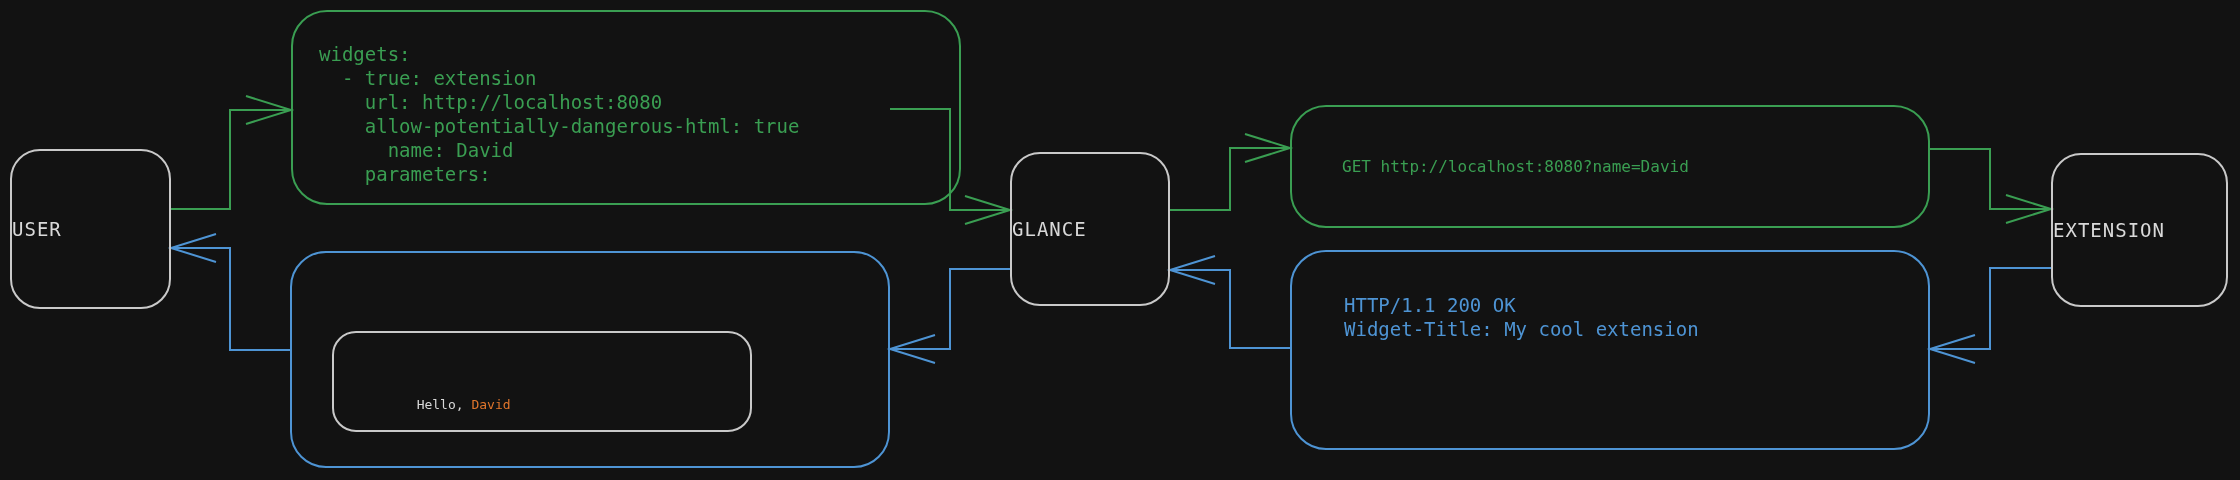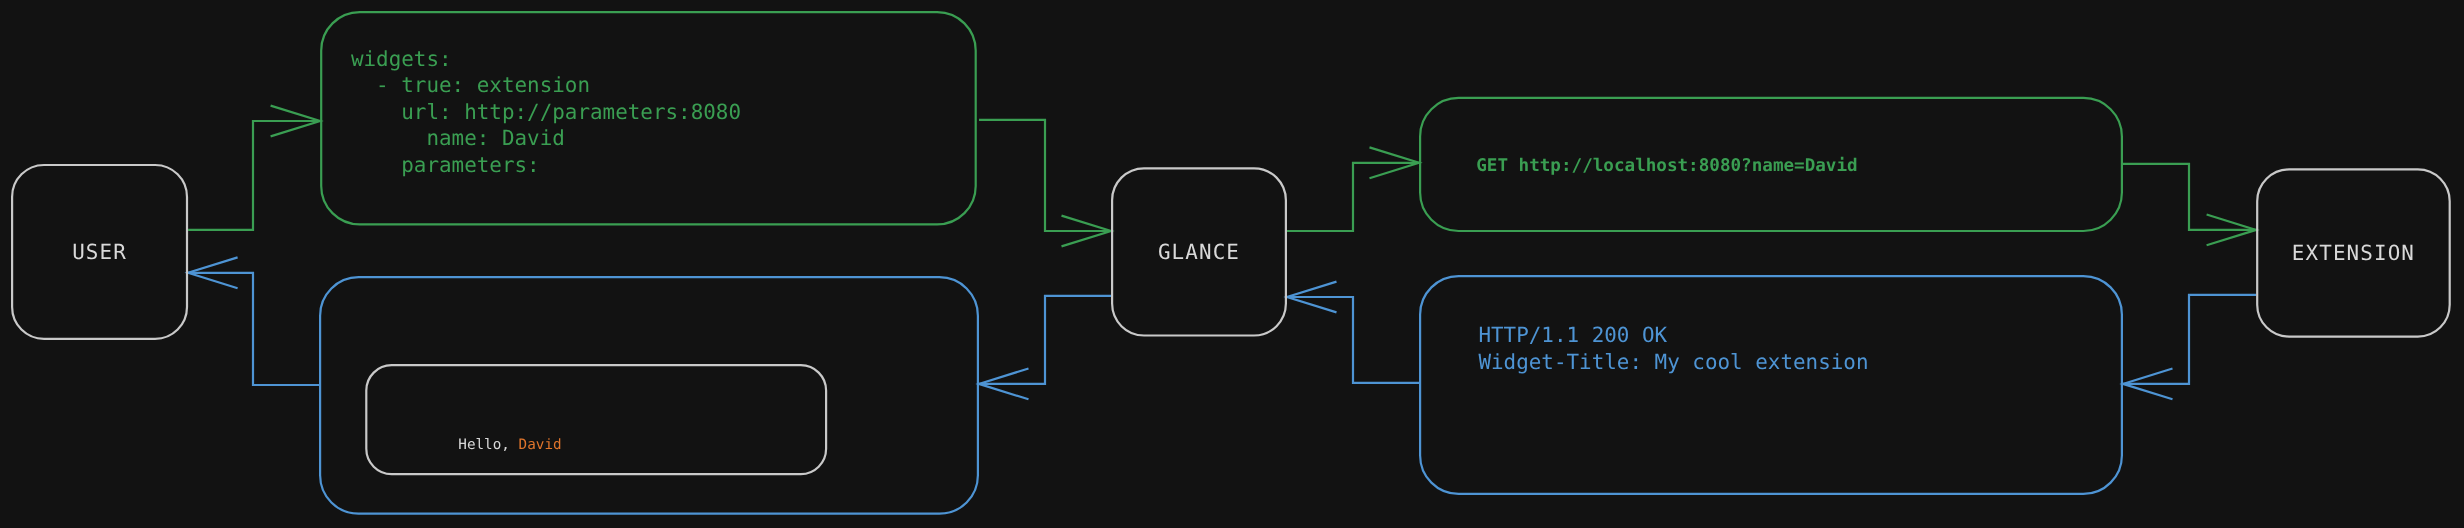--- a/index.html
+++ b/index.html
@@ -21,21 +21,21 @@
   .stage { position: absolute; inset: 0; width: 2240px; height: 480px; }
   svg.wires { position: absolute; left: 0; top: 0; pointer-events: none; }
   svg.wires path { fill: none; stroke-width: 2; }
   svg.wires .w-green { stroke: var(--green); }
   svg.wires .w-blue  { stroke: var(--blue); }
 
   .box { position: absolute; background: transparent; }
   .node {
     border: 2px solid var(--node-border);
     border-radius: 30px;
-    display: flex; align-items: center; justify-content: center;
+    display: flex; align-items: center; 
     color: var(--fg); font-size: 19px; letter-spacing: 1px;
   }
   .codebox { border-radius: 36px; }
   .codebox.green { border: 2px solid var(--green); color: var(--green); }
   .codebox.blue  { border: 2px solid var(--blue);  color: var(--blue); }
   .code-block { position: absolute; font-size: 19px; }
   .code-line { height: 24px; line-height: 24px; white-space: pre; }
 
   .widget-title {
     position: absolute; left: 60px; top: 39px;
@@ -101,31 +101,32 @@
   </div>
 
   <div class="box node" style="left:2051px; top:153px; width:177px; height:154px;">
     <span>EXTENSION</span>
   </div>
 
   <div class="box node" style="left:1010px; top:152px; width:160px; height:154px;">
     <span>GLANCE</span>
   </div>
 
-  <div class="box codebox green" style="left:291px; top:10px; width:597px; height:195px;">
+  <div class="box codebox green" style="left:291px; top:10px; width:670px; height:195px;">
     <div class="code-block" style="left:26px; top:30px;">
       <div class="code-line">widgets:</div>
       <div class="code-line">  - true: extension</div>
-      <div class="code-line">    url: http://parameters:8080</div>
+      <div class="code-line">    url: http://localhost:8080</div>
+      <div class="code-line">    allow-potentially-dangerous-html: true</div>
       <div class="code-line">      name: David</div>
       <div class="code-line">    parameters:</div>
     </div>
   </div>
 
-  <div class="box codebox green single-line-box" style="left:1290px; top:88px; width:640px; height:123px;font-weight:bold;">
+  <div class="box codebox green single-line-box" style="left:1290px; top:105px; width:640px; height:123px;">
     <div class="code-line">GET http://localhost:8080?name=David</div>
   </div>
 
   <div class="box codebox blue" style="left:1290px; top:250px; width:640px; height:200px;">
     <div class="code-block" style="left:52px; top:41px;">
       <div class="code-line">HTTP/1.1 200 OK</div>
       <div class="code-line">Widget-Title: My cool extension</div>
       <div class="code-line"></div>
     </div>
   </div>

